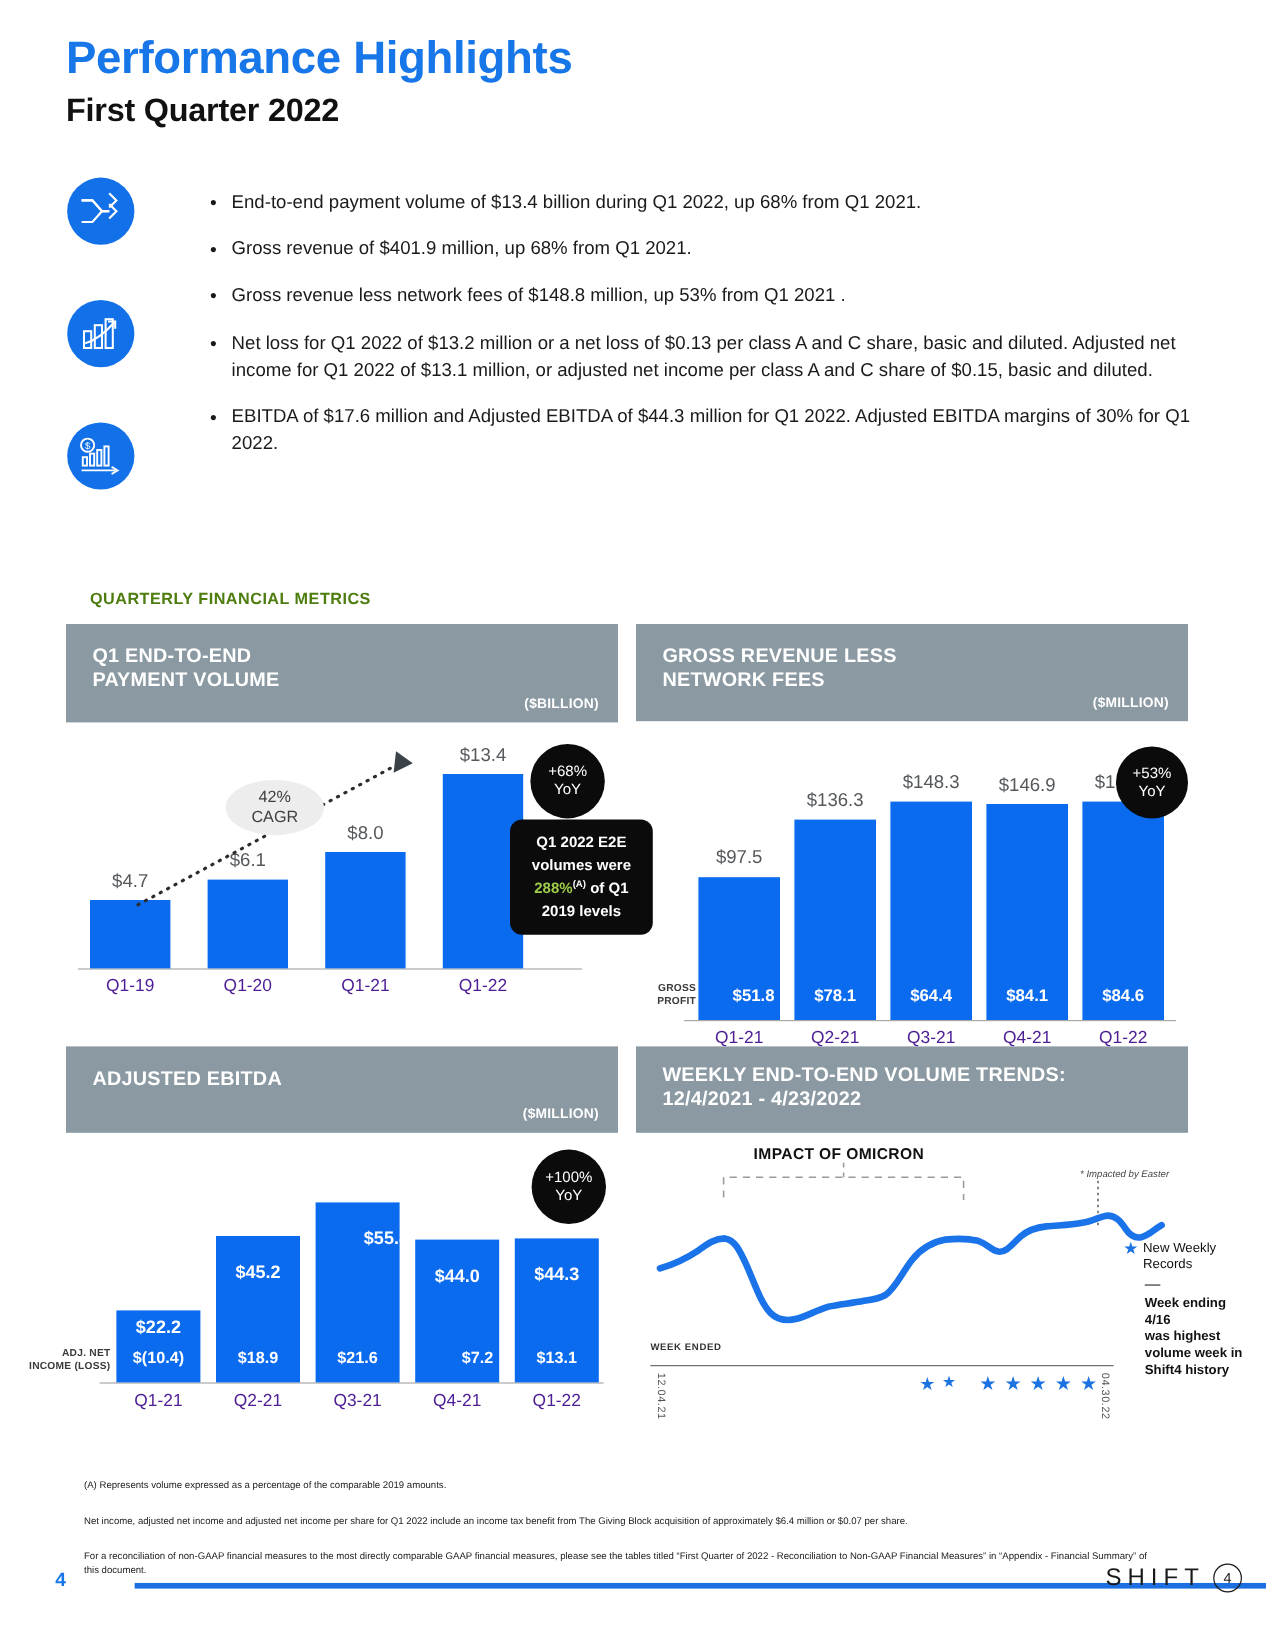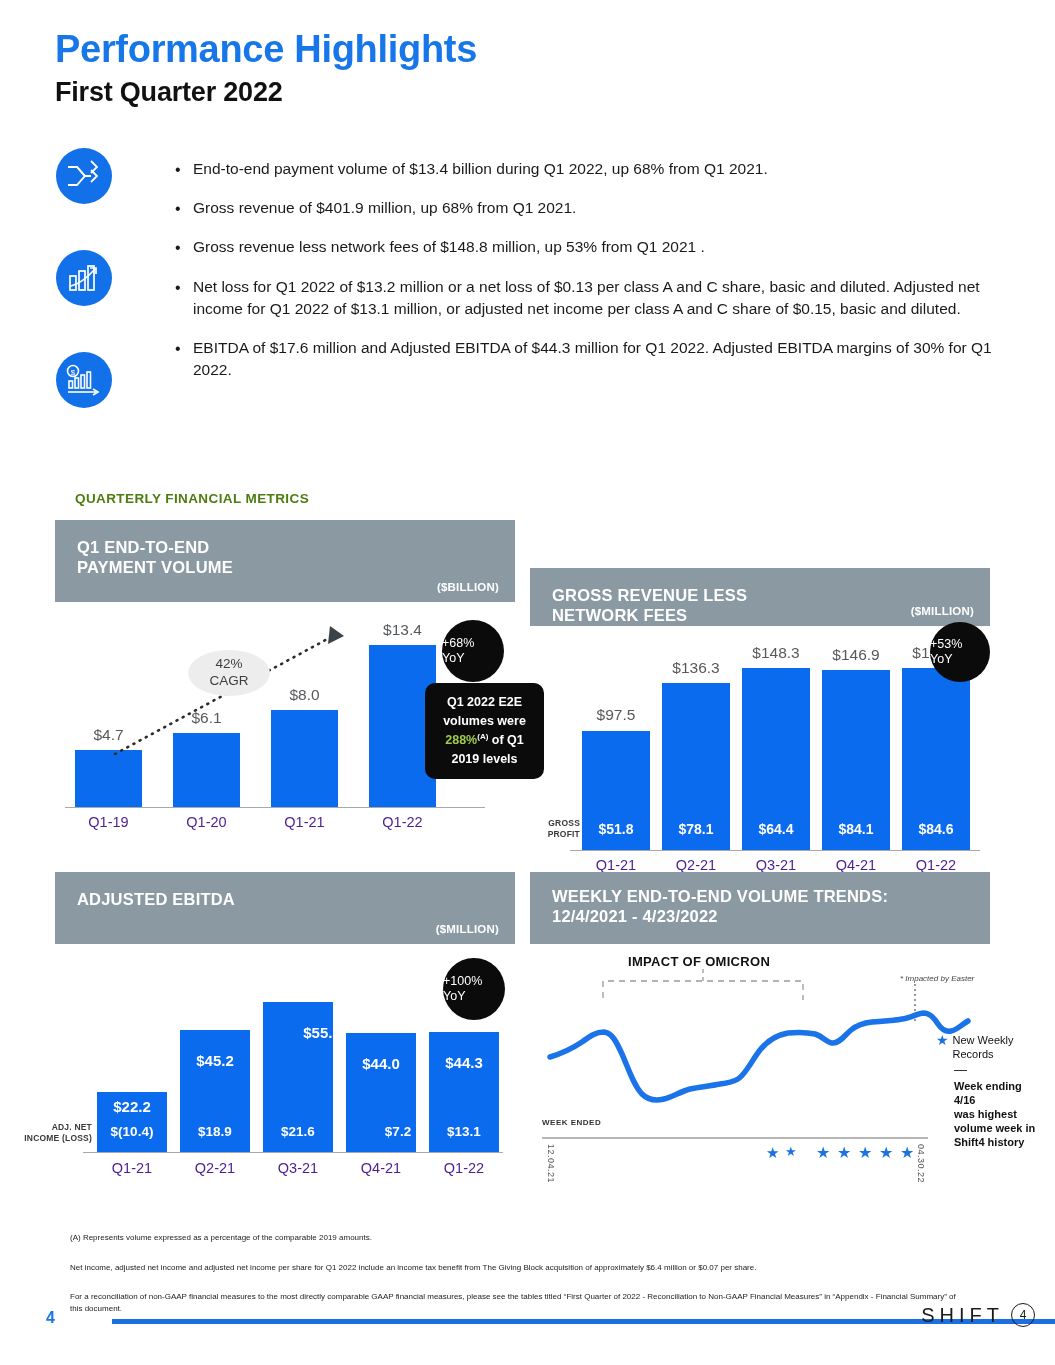--- a/index.html
+++ b/index.html
@@ -73,21 +73,21 @@
     position:absolute;text-align:center;color:#ffffff;font-size:14px;font-weight:600;
   }
   .axis-cat{
     position:absolute;text-align:center;color:#4c1d95;font-size:14.5px;
   }
   .axis-line{position:absolute;background:#a9a9a9;height:1px;}
 
   
   .yoy-badge{
     position:absolute;border-radius:50%;background:#0b0b0b;color:#ffffff;
-    display:flex;flex-direction:column;align-items:flex-start;justify-content:center;
+    display:flex;flex-direction:column;align-items:center;justify-content:center;
     font-size:12.5px;line-height:1.22;font-weight:500;text-align:center;
   }
   .callout{
     position:absolute;background:#0b0b0b;color:#ffffff;border-radius:10px;
     font-size:12.5px;line-height:1.52;font-weight:bold;text-align:center;
     display:flex;align-items:center;justify-content:center;padding:10px 8px;
     box-sizing:border-box;
   }
   .callout .hl{color:#9ccc4a;}
   .callout .sup{font-size:8px;vertical-align:super;}
@@ -253,21 +253,21 @@
   <div class="callout" style="left:425px;top:683px;width:119px;height:96px;">
     <div>
       <span>Q1 2022 E2E</span><br>
       <span>volumes were</span><br>
       <span class="hl">288%</span><span class="sup">(A)</span><span> of Q1</span><br>
       <span>2019 levels</span>
     </div>
   </div>
 
   <div class="panel" style="left:530px;top:520px;width:460px;height:340px;">
-    <div class="panel-head" style="width:460px;height:58px;margin-top:48px;">
+    <div class="panel-head" style="width:460px;height:81px;">
       <div class="ph-title">
         <span>GROSS REVENUE LESS</span><br><span>NETWORK FEES</span>
       </div>
       <div class="ph-unit">($MILLION)</div>
     </div>
 
     <div class="chart-area" style="position:absolute;left:0;top:82px;width:460px;height:258px;">
       <div class="axis-line" style="left:40px;top:248px;width:410px;"></div>
 
       <div class="bar" style="left:52px;top:129px;width:68px;height:119px;"></div>
@@ -275,21 +275,21 @@
       <div class="bar" style="left:212px;top:66px;width:68px;height:182px;"></div>
       <div class="bar" style="left:292px;top:68px;width:68px;height:180px;"></div>
       <div class="bar" style="left:372px;top:66px;width:68px;height:182px;"></div>
 
       <div class="bar-lbl-above" style="left:52px;top:104px;width:68px;">$97.5</div>
       <div class="bar-lbl-above" style="left:132px;top:57px;width:68px;">$136.3</div>
       <div class="bar-lbl-above" style="left:212px;top:42px;width:68px;">$148.3</div>
       <div class="bar-lbl-above" style="left:292px;top:44px;width:68px;">$146.9</div>
       <div class="bar-lbl-above" style="left:372px;top:42px;width:68px;">$148.8</div>
 
-      <div class="bar-lbl-in" style="left:52px;top:219px;width:68px;">$51.8</div>
+      <div class="bar-lbl-in" style="left:52px;top:219px;width:68px;padding-left:12px;">$51.8</div>
       <div class="bar-lbl-in" style="left:132px;top:219px;width:68px;">$78.1</div>
       <div class="bar-lbl-in" style="left:212px;top:219px;width:68px;">$64.4</div>
       <div class="bar-lbl-in" style="left:292px;top:219px;width:68px;">$84.1</div>
       <div class="bar-lbl-in" style="left:372px;top:219px;width:68px;">$84.6</div>
 
       <div class="side-note" style="left:-8px;top:216px;width:58px;">
         <span>GROSS</span><br><span>PROFIT</span>
       </div>
 
       <div class="axis-cat" style="left:52px;top:255px;width:68px;">Q1-21</div>

